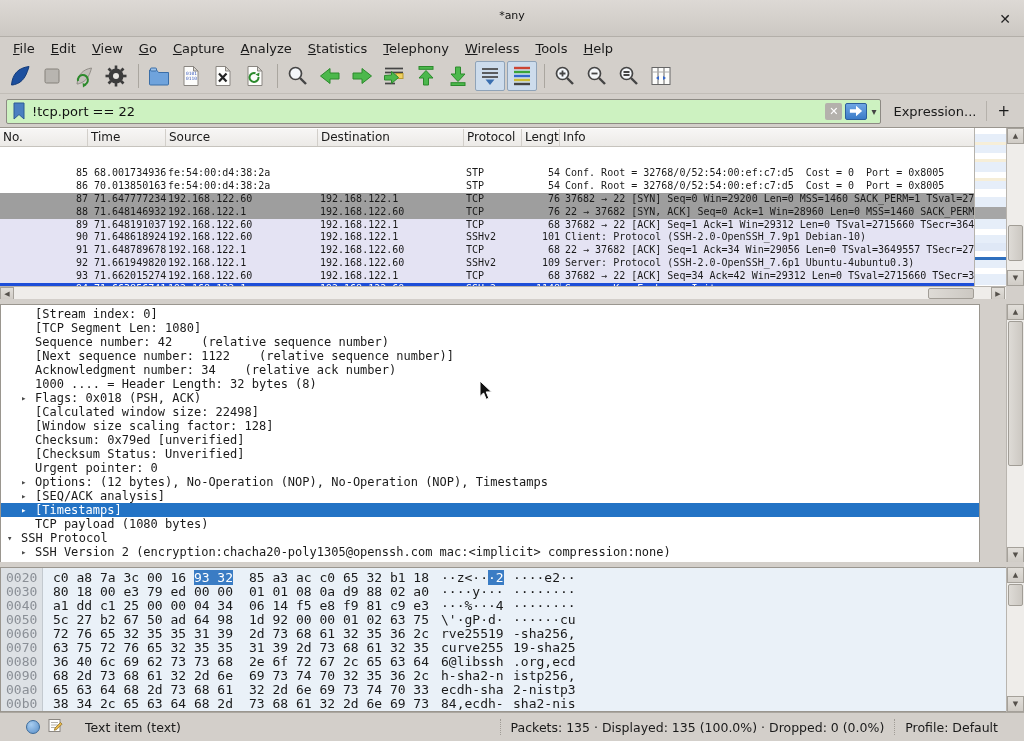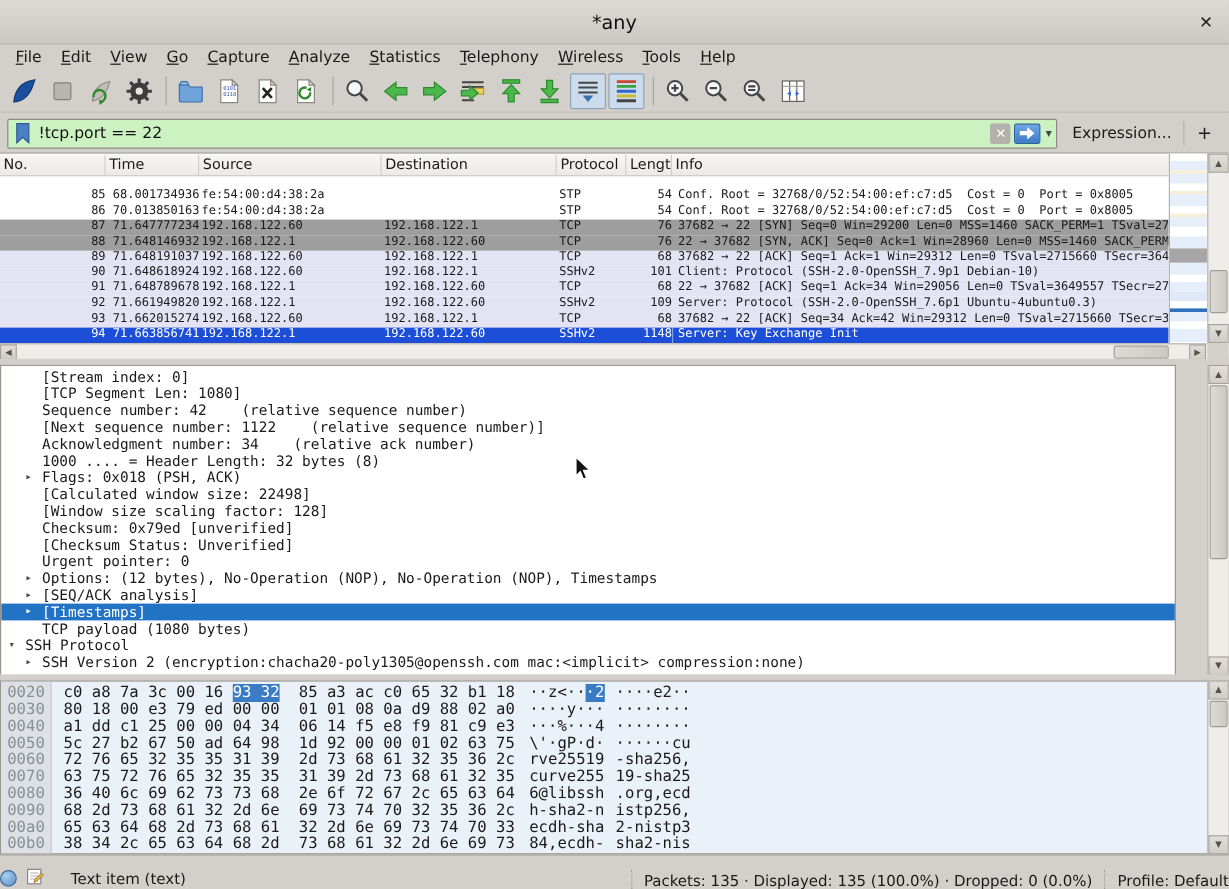--- a/index.html
+++ b/index.html
@@ -2,21 +2,21 @@
 <html><head>
 <meta charset="utf-8">
 <style>
   * { margin:0; padding:0; box-sizing:border-box; }
   html,body { width:1024px; height:741px; overflow:hidden; }
   body { background:#d3cfca; font-family:"DejaVu Sans","Liberation Sans",sans-serif; color:#1a1a1a; position:relative; }
 
   
   .titlebar { position:absolute; left:0; top:0; width:1024px; height:37px;
     background:linear-gradient(#ddd9d5,#ccc8c3); border-bottom:1px solid #b3afa9; }
-  .title-text { position:absolute; left:0; right:0; top:9px; text-align:center; font-size:16px; color:#111; }
+  .title-text { position:absolute; left:0; right:0; top:9px; text-align:center; font-size:11px; color:#111; }
   .close-btn { position:absolute; right:8px; top:8px; width:22px; height:22px; text-align:center;
     font-size:14px; line-height:22px; color:#222; cursor:default; }
 
   
   .menubar { position:absolute; left:0; top:37px; width:1024px; height:21px; display:flex; align-items:flex-end; padding-left:5px; }
   .menu-item { font-size:13px; padding:1px 8px 2px 8px; white-space:pre; }
   .menu-item u { text-decoration:underline; }
 
   
   .toolbar { position:absolute; left:0; top:58px; width:1024px; height:36px; display:flex; align-items:center; padding-left:5px;
@@ -39,21 +39,21 @@
   .filter-caret { font-size:10px; color:#444; padding:0 4px 0 2px; }
   .filter-expression { font-size:13px; padding:0 10px 0 12px; }
   .filter-sep { width:1px; height:20px; background:#b5b1ab; }
   .filter-add { font-size:15px; padding:0 8px 0 10px; }
 
   
   .packet-area { position:absolute; left:0; top:127px; width:1024px; height:172px; background:#fff; border-top:1px solid #9a968f; }
   .plist-header { position:absolute; left:0; top:1px; width:974px; height:18px; display:flex;
     background:linear-gradient(#f7f6f5,#eceae7); border-bottom:1px solid #c6c3bd; font-size:12px; }
   .ph-cell { border-right:1px solid #d2cfca; padding:1px 0 0 3px; overflow:hidden; white-space:pre; }
-  .plist-rows { position:absolute; left:0; top:19px; width:974px; height:139px; overflow:hidden; font-family:"DejaVu Sans Mono","Liberation Mono",monospace; font-size:10px; }
+  .plist-rows { position:absolute; left:0; top:29px; width:974px; height:139px; overflow:hidden; font-family:"DejaVu Sans Mono","Liberation Mono",monospace; font-size:10px; }
   .prow { display:flex; height:12.9px; line-height:12.9px; white-space:pre; }
   .prow.partial { height:10px; background:#fff; }
   .pc { overflow:hidden; flex-shrink:0; }
   .pc.no { width:88px; text-align:right; }
   .pc.time { width:78px; padding-left:6px; }
   .pc.src { width:152px; padding-left:2px; }
   .pc.dst { width:146px; padding-left:2px; }
   .pc.proto { width:58px; padding-left:2px; }
   .pc.len { width:38px; text-align:right; }
   .pc.info { flex:1; padding-left:5px; }
@@ -92,21 +92,21 @@
   .hrow { position:relative; height:14px; line-height:14px; white-space:pre; }
   .h-off { position:absolute; left:5px; color:#8a8f96; }
   .h-hex1 { position:absolute; left:52px; }
   .h-hex2 { position:absolute; left:248px; }
   .h-a1 { position:absolute; left:440px; }
   .h-a2 { position:absolute; left:512px; }
   .hl { background:#3a7cc4; color:#fff; }
 
   
   .statusbar { position:absolute; left:0; top:712px; width:1024px; height:29px; border-top:1px solid #aaa69f;
-    display:flex; align-items:flex-end; padding:0 0; font-size:12.5px; }
+    display:flex; align-items:center; padding:0 26px; font-size:12.5px; }
   .sb-left { display:flex; align-items:center; gap:8px; flex:1; }
   .sb-text { margin-left:14px; }
   .sb-sep { width:1px; height:16px; border-left:1px dotted #a09c96; margin:0 10px; }
   .expert-dot { width:14px; height:14px; border-radius:50%; background:radial-gradient(circle at 35% 30%,#a8cdf0,#5a8fc8); border:1px solid #3a6a9a; }
 
   .cursor { position:absolute; left:479px; top:380px; }
 </style>
 </head>
 <body>
 

